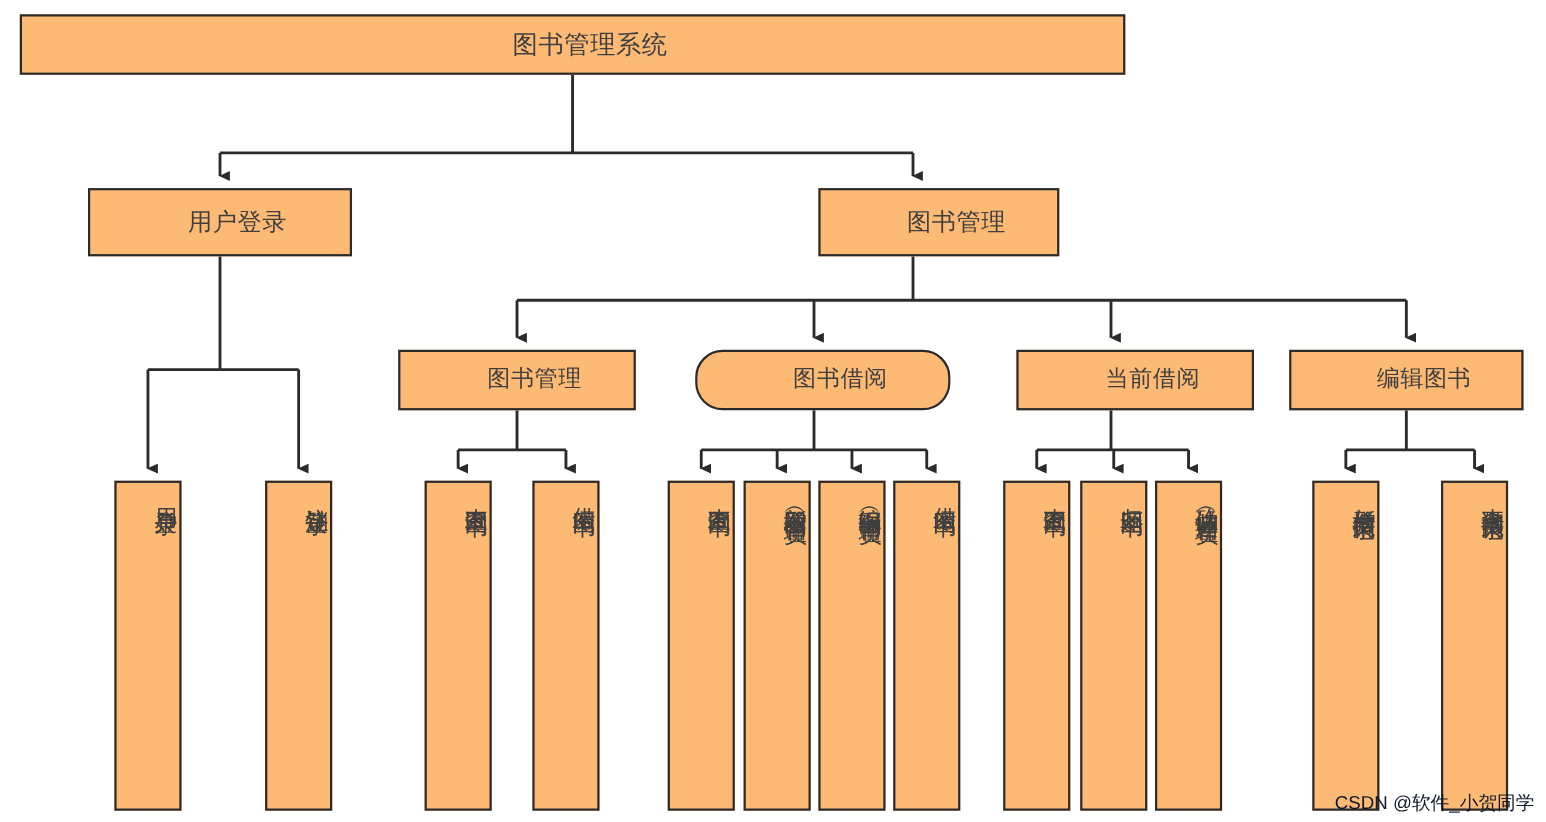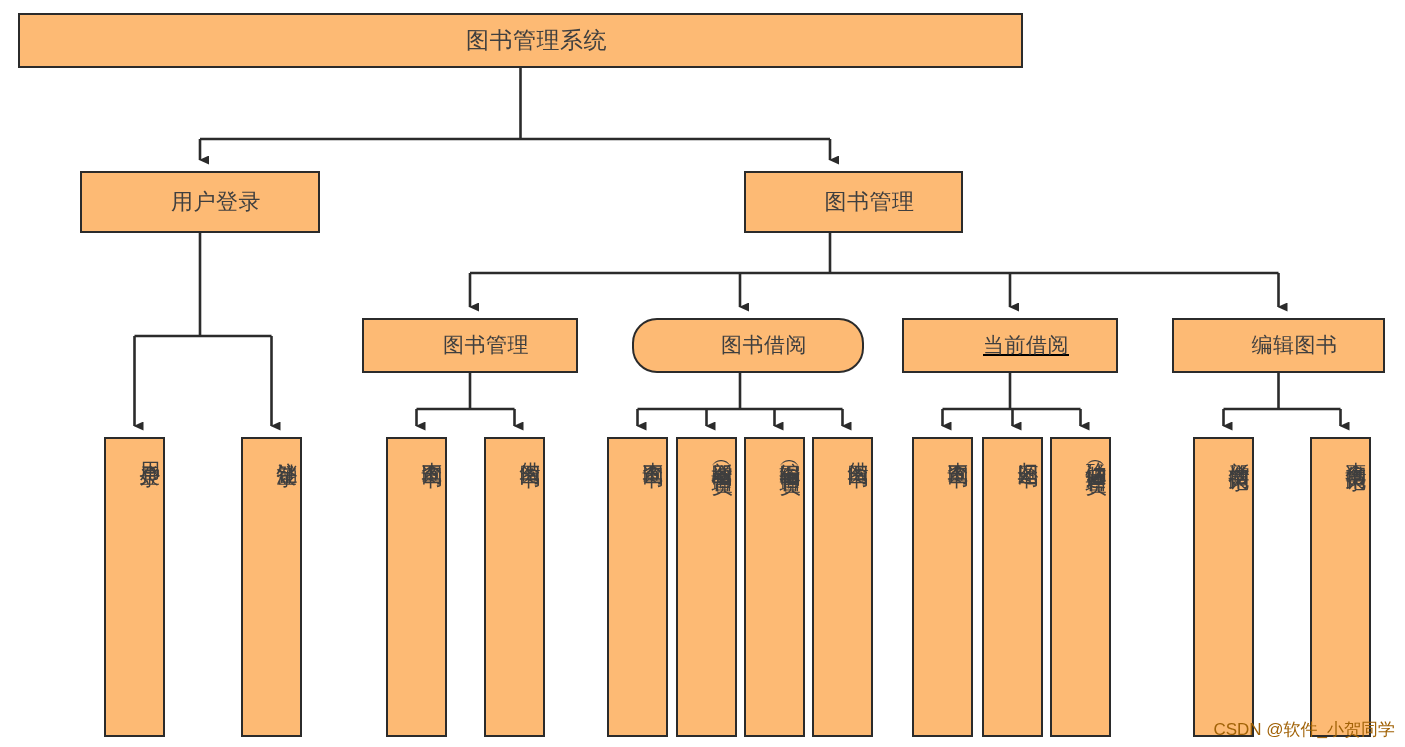--- a/index.html
+++ b/index.html
@@ -62,21 +62,21 @@
     font-size: 21px;
     letter-spacing: 2px;
     line-height: 1;
     white-space: nowrap;
   }
   .watermark {
     position: absolute;
     right: 10px;
     bottom: 6px;
     font-size: 17px;
-    color: #a16207;
+    color: #0f172a;
     font-family: "Liberation Sans", "DejaVu Sans", sans-serif;
     white-space: nowrap;
     pointer-events: none;
     user-select: none;
   }
 </style>
 </head>
 <body>
 
 <div id="diagram-root">
@@ -133,21 +133,21 @@
       </div>
       <div class="node-box node-level2" style="left: 712px; top: 171px; width: 219px; height: 62px; margin-left: 32px;">
         <span class="node-label">图书管理</span>
       </div>
       <div class="node-box node-level3" style="left: 362px; top: 318px; width: 216px; height: 55px;">
         <span class="node-label">图书管理</span>
       </div>
       <div class="node-box node-level3" style="left: 632px; top: 318px; width: 232px; height: 55px; border-radius: 25px;">
         <span class="node-label">图书借阅</span>
       </div>
-      <div class="node-box node-level3" style="left: 902px; top: 318px; width: 216px; height: 55px; text-decoration: underline;">
+      <div class="node-box node-level3" style="left: 924px; top: 318px; width: 216px; height: 55px;">
         <span class="node-label">当前借阅</span>
       </div>
       <div class="node-box node-level3" style="left: 1172px; top: 318px; width: 213px; height: 55px;">
         <span class="node-label">编辑图书</span>
       </div>
       <div class="node-box node-leaf" style="left: 104px; top: 437px; width: 61px; height: 300px;">
         <span class="node-label">用户登录</span>
       </div>
       <div class="node-box node-leaf" style="left: 241px; top: 437px; width: 61px; height: 300px;">
         <span class="node-label">注销登录</span>

